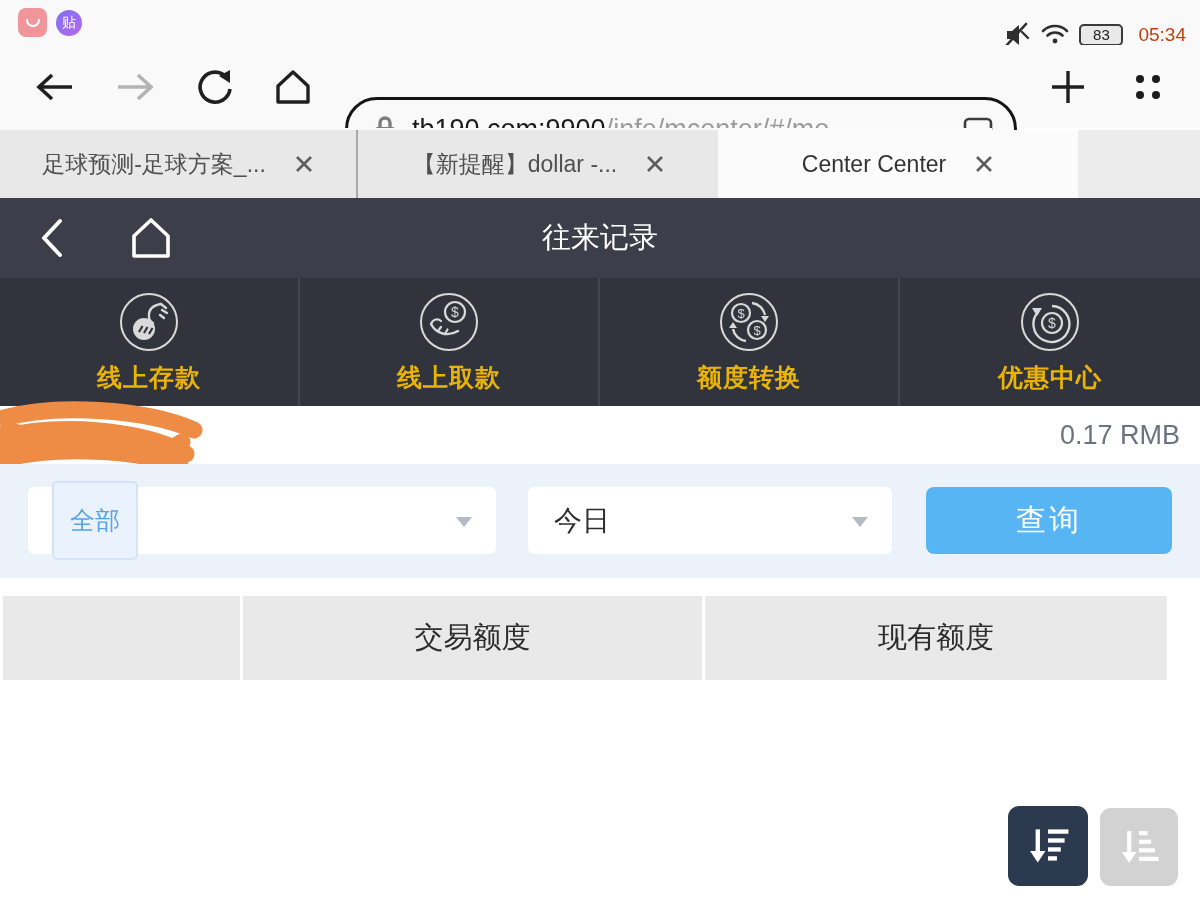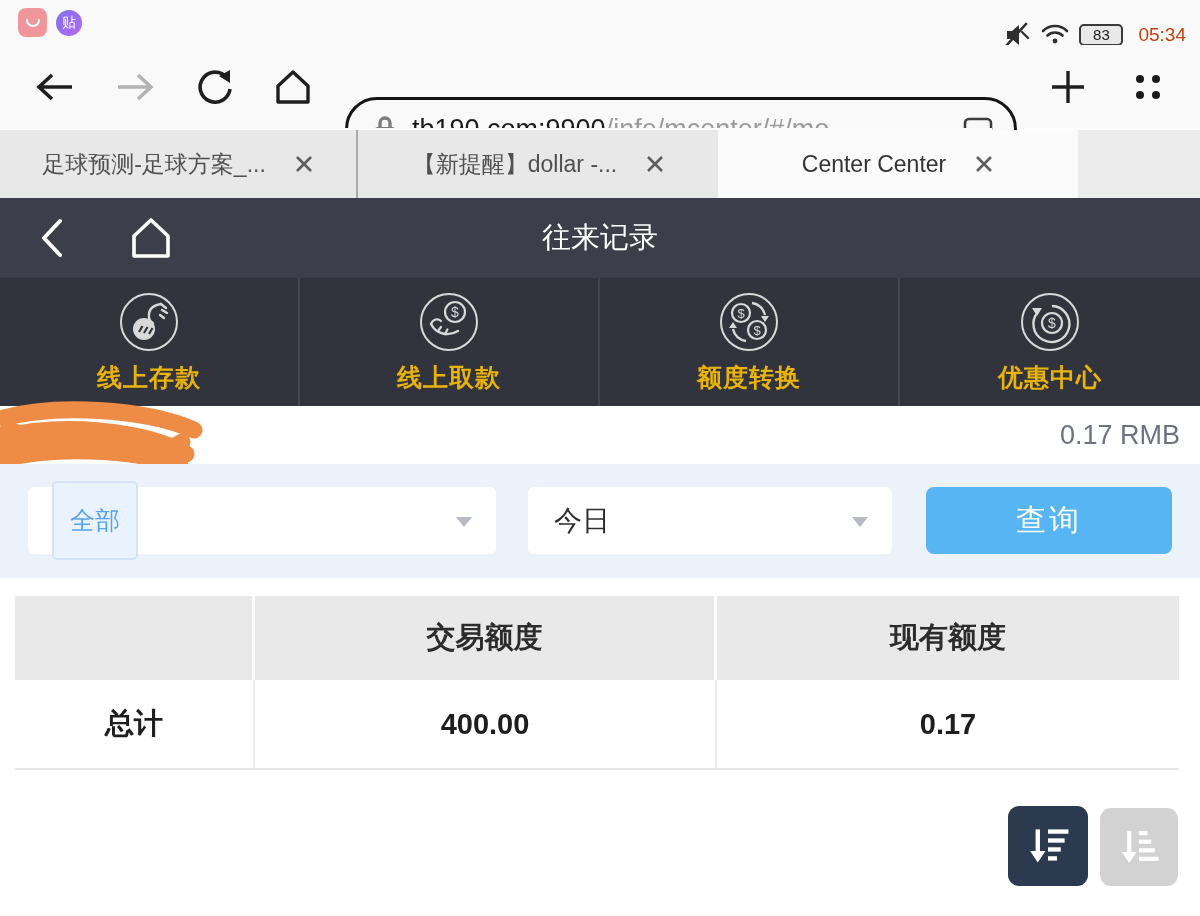--- a/index.html
+++ b/index.html
@@ -55,21 +55,21 @@
   .filter-section { position:absolute; left:0; top:464px; width:1200px; height:114px; background:#ebf2fa; }
   .dropdown { position:absolute; top:23px; height:67px; background:#fff; border-radius:6px; display:flex; align-items:center; }
   .dd-type { left:28px; width:468px; padding:0 24px; }
   .dd-date { left:528px; width:364px; padding:8px 26px; }
   .dd-caret { position:absolute; right:24px; top:30px; width:0; height:0; border-left:8px solid transparent; border-right:8px solid transparent; border-top:10px solid #b6bac2; }
   .chip { background:#e9f2fd; border:2px solid #d3e3f8; border-radius:5px; padding:21px 16px; font-size:25px; color:#58a4ea; }
   .dd-date-text { font-size:28px; color:#2d2d2d; }
   .query-btn { position:absolute; left:926px; top:23px; width:246px; height:67px; background:#57b5f4; border:none; border-radius:8px; color:#fff; font-size:30px; letter-spacing:3px; font-family:inherit; }
 
   
-  .summary-table { position:absolute; left:15px; top:596px; width:1164px;font-weight:bold; }
+  .summary-table { position:absolute; left:3px; top:596px; width:1164px; }
   .t-header { display:grid; grid-template-columns:240px 462px 462px; background:#fff; }
   .t-header .cell { background:#e9e9e9; height:84px; display:flex; align-items:center; justify-content:center; font-size:29px; color:#2c2c2c; border-right:3px solid #fff; }
   .t-header .cell:last-child { border-right:none; }
   .t-row { display:grid; grid-template-columns:240px 462px 462px; border-bottom:2px solid #e6e6e6; }
   .t-row .cell { height:88px; display:flex; align-items:center; justify-content:center; font-size:29px; color:#1e1e1e; border-right:2px solid #eeeeee; background:#fff; }
   .t-row .cell:last-child { border-right:none; }
 
   
   .sort-btn { position:absolute; border:none; border-radius:11px; display:flex; align-items:center; justify-content:center; }
   .sort-desc { left:1008px; top:806px; width:80px; height:80px; background:#2b3a4e; }
@@ -268,25 +268,20 @@
       <span class="dd-caret"></span>
     </div>
     <button class="query-btn">查询</button>
   </div>
 
   <div class="summary-table">
     <div class="t-header">
       <div class="cell"></div>
       <div class="cell">交易额度</div>
       <div class="cell">现有额度</div>
-    </div>
-    <div class="t-row">
-      <div class="cell">总计</div>
-      <div class="cell">400.00</div>
-      <div class="cell">0.17</div>
     </div>
   </div>
 
   <button class="sort-btn sort-desc">
     <svg width="46" height="46" viewBox="0 0 36 36">
       <line x1="10" y1="5" x2="10" y2="26" stroke="#fff" stroke-width="3.4"></line>
       <polygon points="4,22 10,31 16,22" fill="#fff"></polygon>
       <rect x="18" y="5" width="16" height="3.4" fill="#fff"></rect>
       <rect x="18" y="12" width="13" height="3.4" fill="#fff"></rect>
       <rect x="18" y="19" width="10" height="3.4" fill="#fff"></rect>

